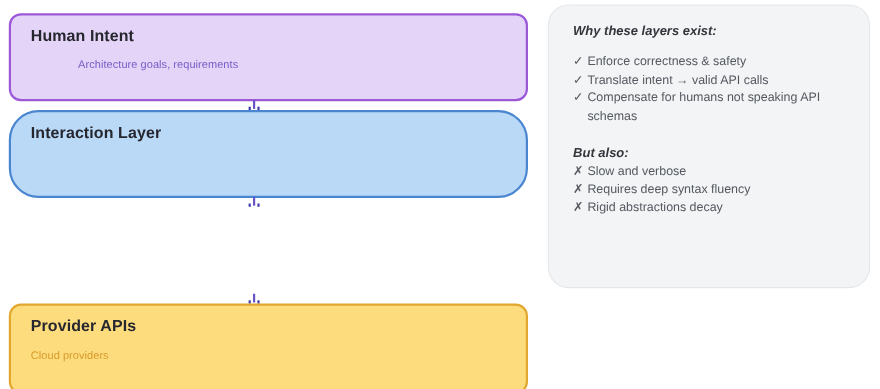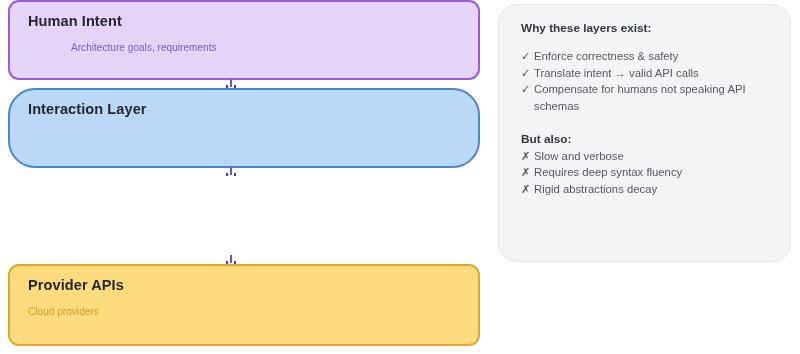--- a/index.html
+++ b/index.html
@@ -12,21 +12,21 @@
     height: 354px;
     position: relative;
     font-family: "Liberation Sans", sans-serif;
     overflow: hidden;
   }
 
   
   #layer-stack {
     position: absolute;
     left: 8px;
-    top: 0;
+    top: 12px;
     width: 472px;
     height: 270px;
   }
 
   .layer-box {
     position: absolute;
     left: 0;
     width: 472px;
     box-sizing: border-box;
     border-radius: 11px;
@@ -108,20 +108,21 @@
     border-radius: 19px;
     padding: 16px 20px 0 22px;
   }
 
   .panel-heading {
     font-size: 11.8px;
     font-weight: bold;
     color: #33373c;
     margin: 0;
     line-height: 1.2;
+    font-style: italic;
   }
 
   .panel-list {
     margin: 0;
     padding: 0;
     list-style: none;
   }
 
   #pros-list { padding-top: 13px; }
 

